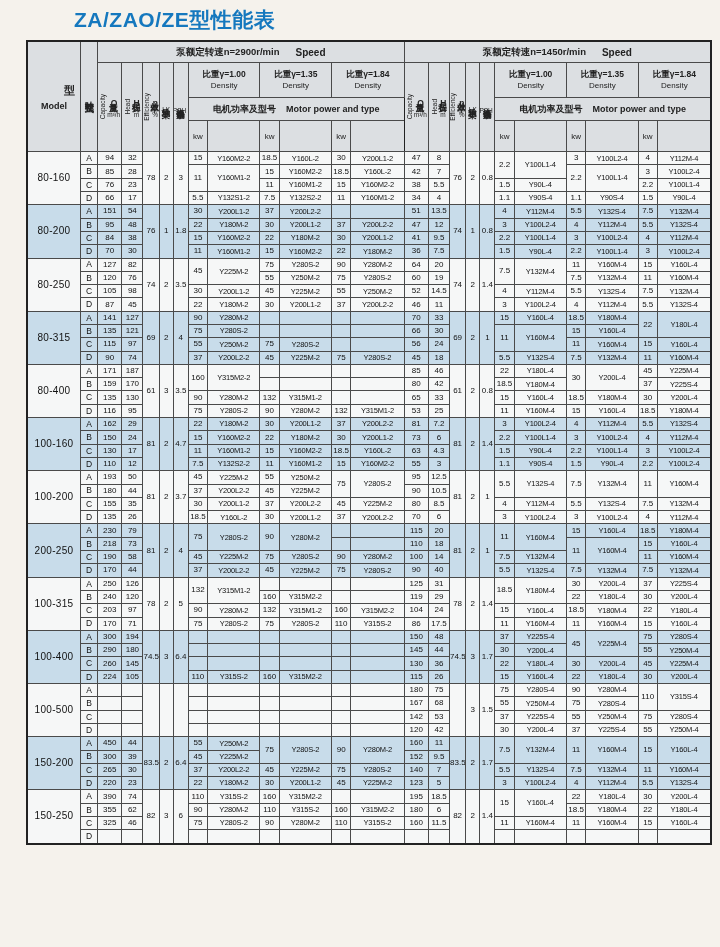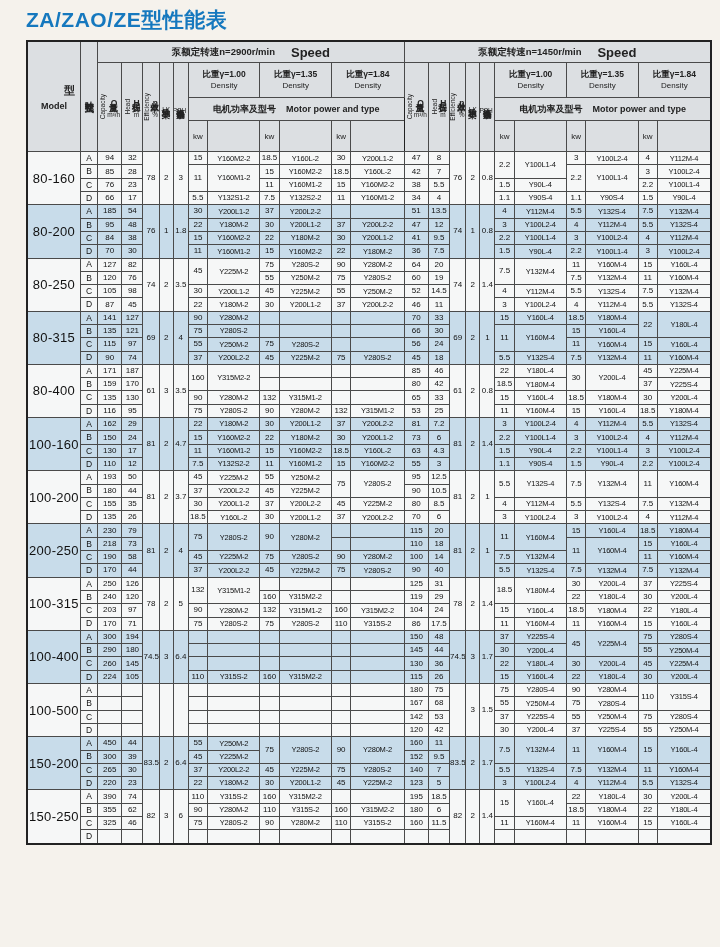--- a/index.html
+++ b/index.html
@@ -6,38 +6,38 @@
     --title:#1578be; --row-blue:#c8dcea; --row-white:#f6f7f7;
     --hdr:#dcdfe2; --bd:#4a4a4a; --bd-heavy:#222;
   }
   html,body{margin:0;padding:0;}
   body{
     width:720px;height:947px;background:#f5f2ec;
     font-family:"Liberation Sans","DejaVu Sans",sans-serif;
     -webkit-font-smoothing:antialiased;overflow:hidden;
   }
   .page{padding:8px 8px 0 26px;}
-  .titles{margin-bottom:8px;}
+  .titles{margin-bottom:8px;margin-left:48px;}
   .title-cn{color:var(--title);font-size:21px;font-weight:bold;letter-spacing:.5px;line-height:1.15;}
   .title-en{color:var(--title);font-size:20px;font-weight:bold;letter-spacing:1.5px;line-height:1.2;}
   table{border-collapse:collapse;table-layout:fixed;width:686px;border:2px solid var(--bd-heavy);}
   th,td{border:1px solid var(--bd);padding:0;text-align:center;vertical-align:middle;
         overflow:hidden;white-space:nowrap;}
   thead th{background:var(--hdr);font-weight:bold;font-size:9px;color:#222;}
   td{font-size:8px;height:12.3px;line-height:1;color:#111;}
   td.m{font-size:7.5px;letter-spacing:-.2px;}
   td.t{font-size:8.5px;}
-  td.model{font-size:13px;letter-spacing:.3px;}
+  td.model{font-size:10px;letter-spacing:.3px;}
   tr.row-blue td{background:var(--row-blue);}
   tr.row-white td{background:var(--row-white);}
   tr.group-first td{border-top:1.5px solid var(--bd-heavy);}
   td.hl,th.hl{border-left:1.5px solid var(--bd-heavy);margin-left:21px;}
   .speed-th{font-size:9.5px;}
   .speed-th .wrap{display:flex;justify-content:center;gap:16px;align-items:center;}
-  .speed-en{font-size:13px;}
+  .speed-en{font-size:10px;}
   .model-th .cn{font-size:11px;letter-spacing:6px;display:block;margin-bottom:3px;padding-left:36px;}
   .model-th .en{font-size:9px;font-weight:bold;display:block;}
   .vh{display:flex;justify-content:center;align-items:center;gap:1px;height:86px;}
   .vcn{writing-mode:vertical-rl;text-orientation:upright;font-size:8.5px;letter-spacing:1px;line-height:1;}
   .ven{writing-mode:vertical-rl;transform:rotate(180deg);font-size:6.5px;font-weight:normal;letter-spacing:0;}
   .stack{display:flex;flex-direction:column;align-items:center;gap:2px;}
   .unit{font-size:6.5px;font-weight:normal;letter-spacing:0;}
   .imp-th .vcn{font-size:9px;height:100px;}
   .density-th{font-size:8.5px;line-height:1.25;}
   .density-th .en{font-weight:normal;font-size:8px;}
@@ -293,21 +293,21 @@
           <td class="n">1.1</td>
           <td class="m">Y90S-4</td>
           <td class="n">1.1</td>
           <td class="m">Y90S-4</td>
           <td class="n">1.5</td>
           <td class="m">Y90L-4</td>
         </tr>
         <tr class="row-blue group-first">
           <td class="model" rowspan="4">80-200</td>
           <td class="t">A</td>
-          <td class="n">185</td>
+          <td class="n">151</td>
           <td class="n">54</td>
           <td class="n" rowspan="4">76</td>
           <td class="n" rowspan="4">1</td>
           <td class="n" rowspan="4">1.8</td>
           <td class="n">30</td>
           <td class="m">Y200L1-2</td>
           <td class="n">37</td>
           <td class="m">Y200L2-2</td>
           <td class="n"></td>
           <td class="m"></td>

